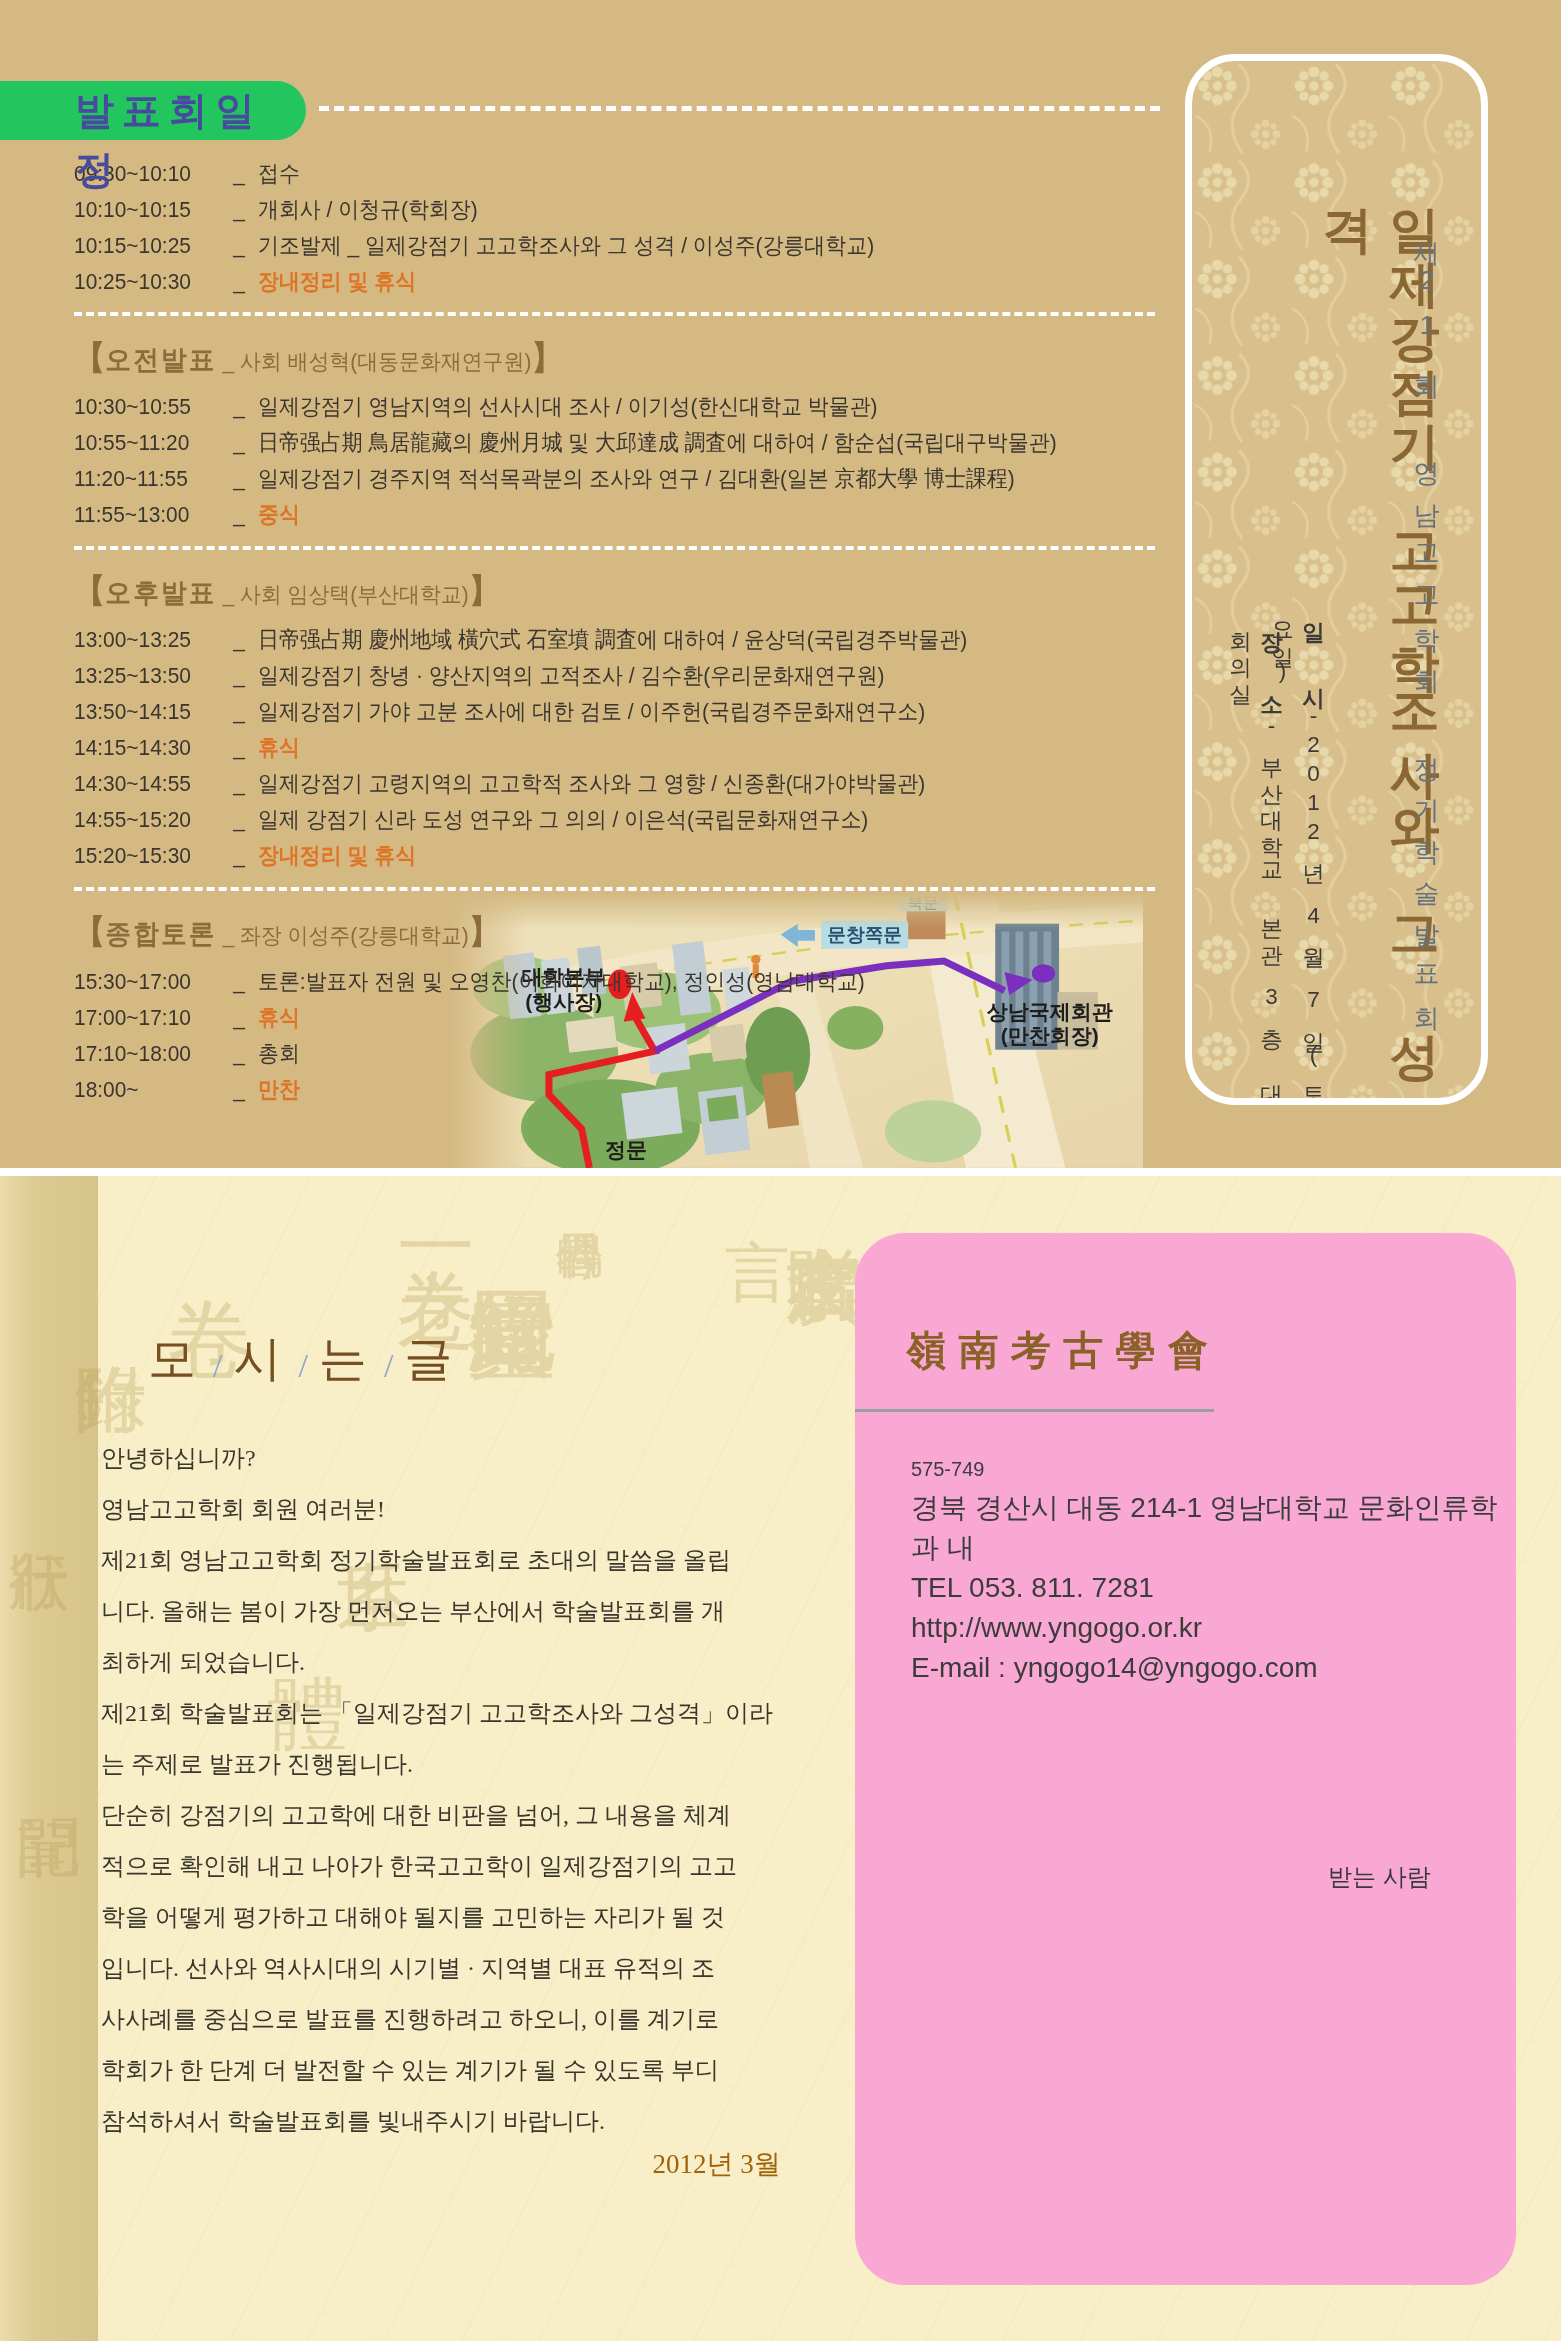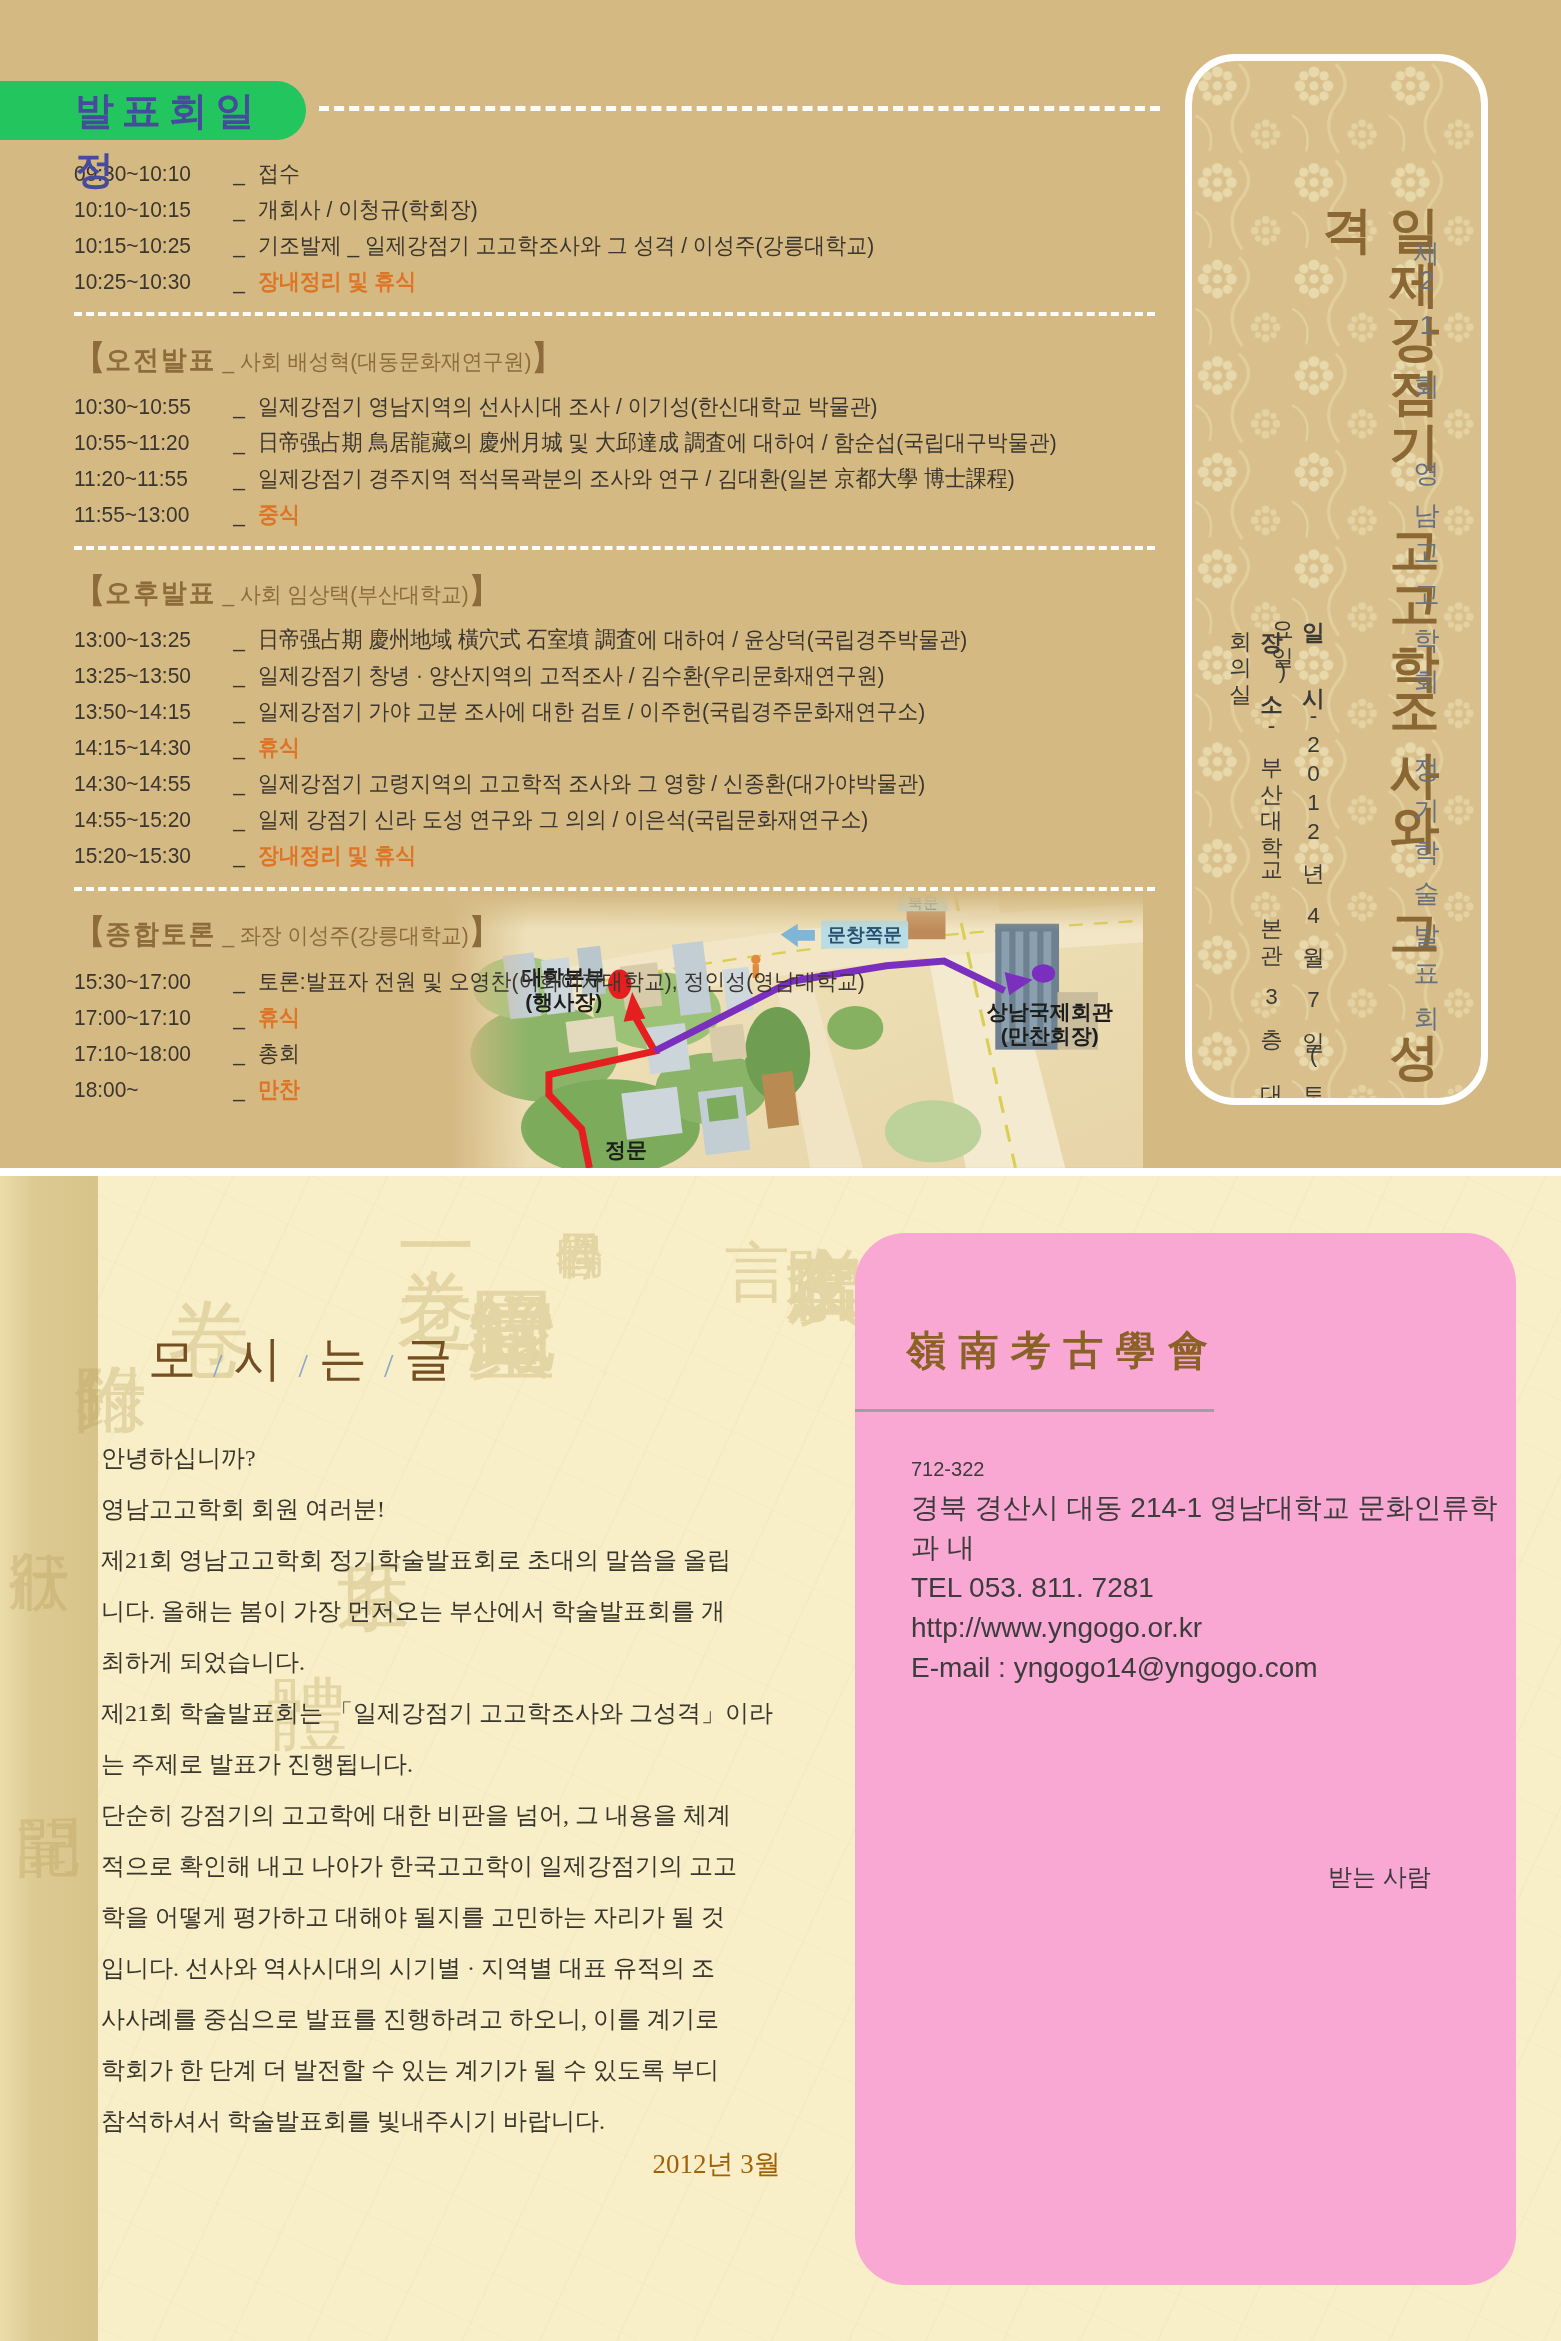--- a/index.html
+++ b/index.html
@@ -258,21 +258,21 @@
 입니다. 선사와 역사시대의 시기별 · 지역별 대표 유적의 조
 사사례를 중심으로 발표를 진행하려고 하오니, 이를 계기로
 학회가 한 단계 더 발전할 수 있는 계기가 될 수 있도록 부디
 참석하셔서 학술발표회를 빛내주시기 바랍니다.</div>
     <div class="sign-date">2012년 3월</div>
 
     <div class="card">
       <div class="card-title">嶺南考古學會</div>
       <div class="card-rule"></div>
       <div class="addr">
-        <div class="zip">712-322</div>
+        <div class="zip">575-749</div>
         <div>경북 경산시 대동 214-1 영남대학교 문화인류학과 내</div>
         <div>TEL 053. 811. 7281</div>
         <div>http://www.yngogo.or.kr</div>
         <div>E-mail : yngogo14@yngogo.com</div>
       </div>
       <div class="recipient">받는 사람</div>
     </div>
   </div>
 
 </div>

